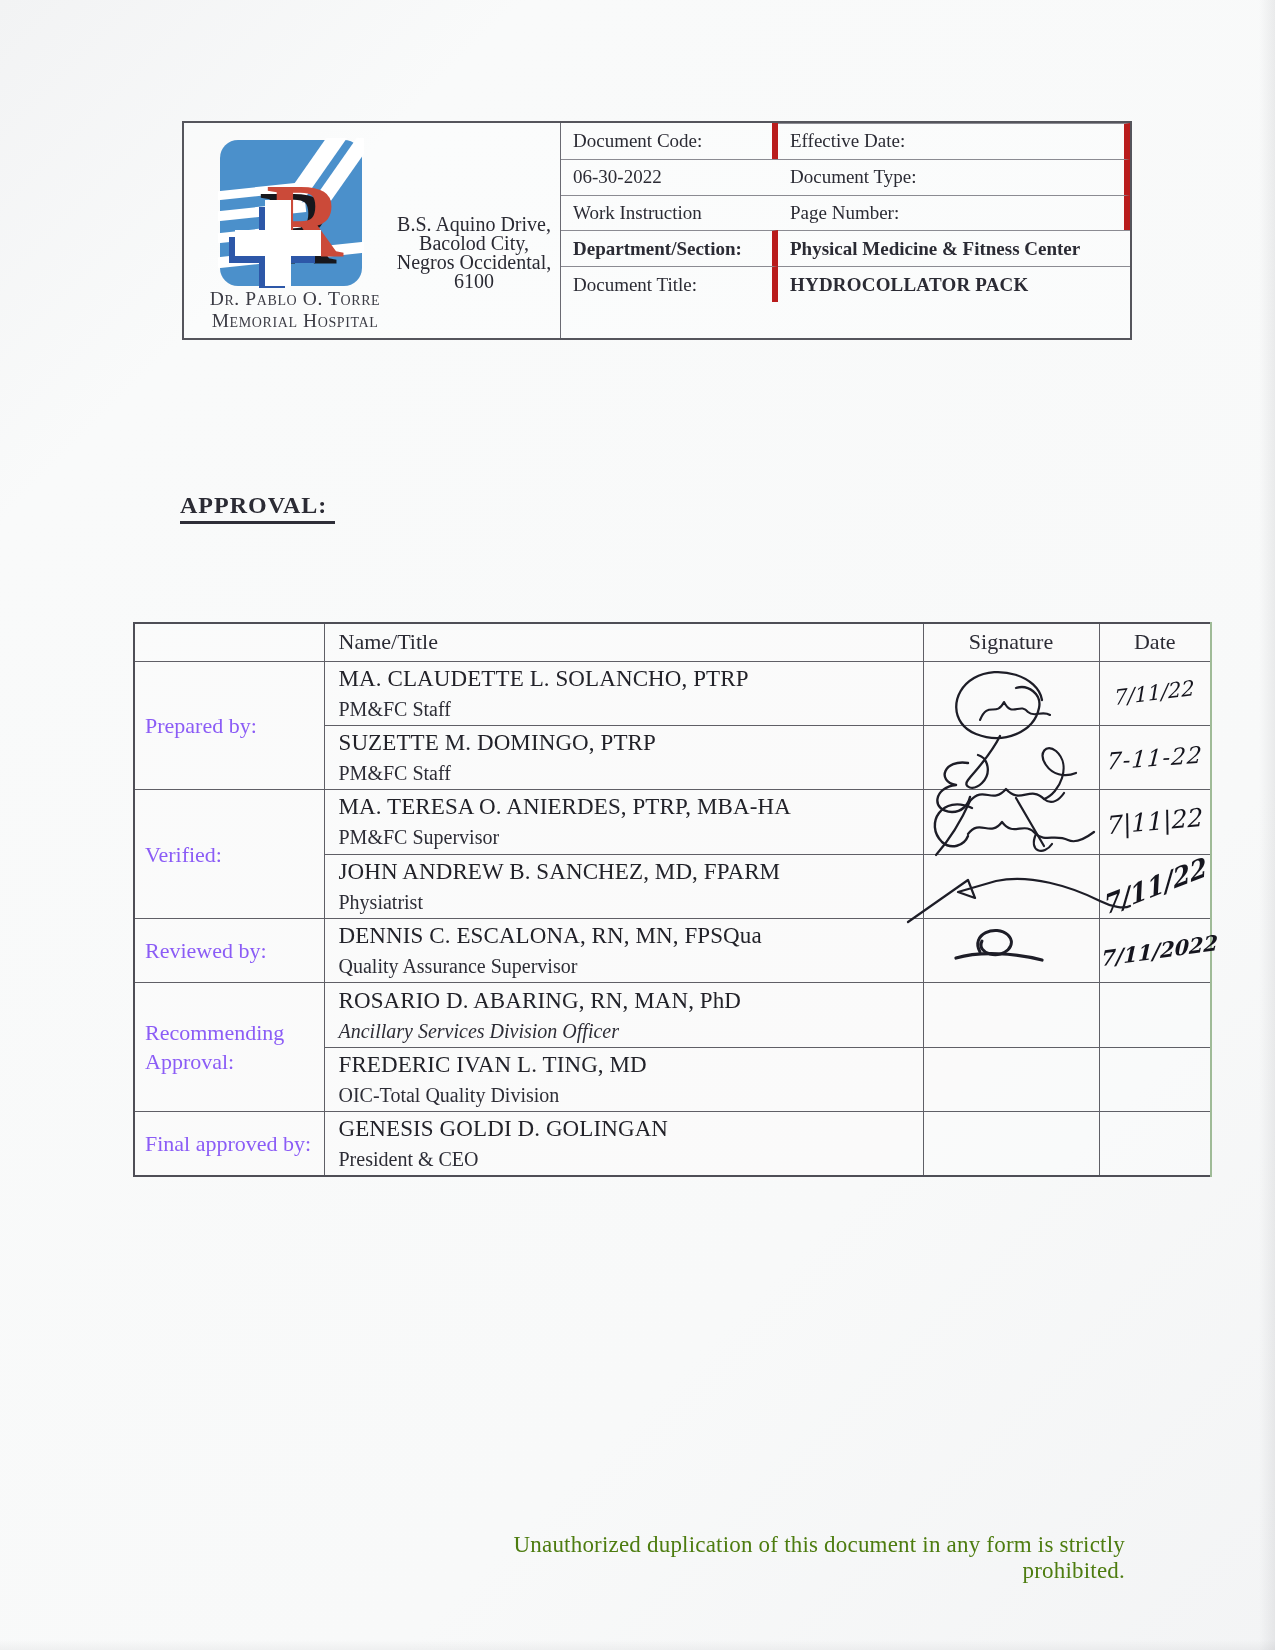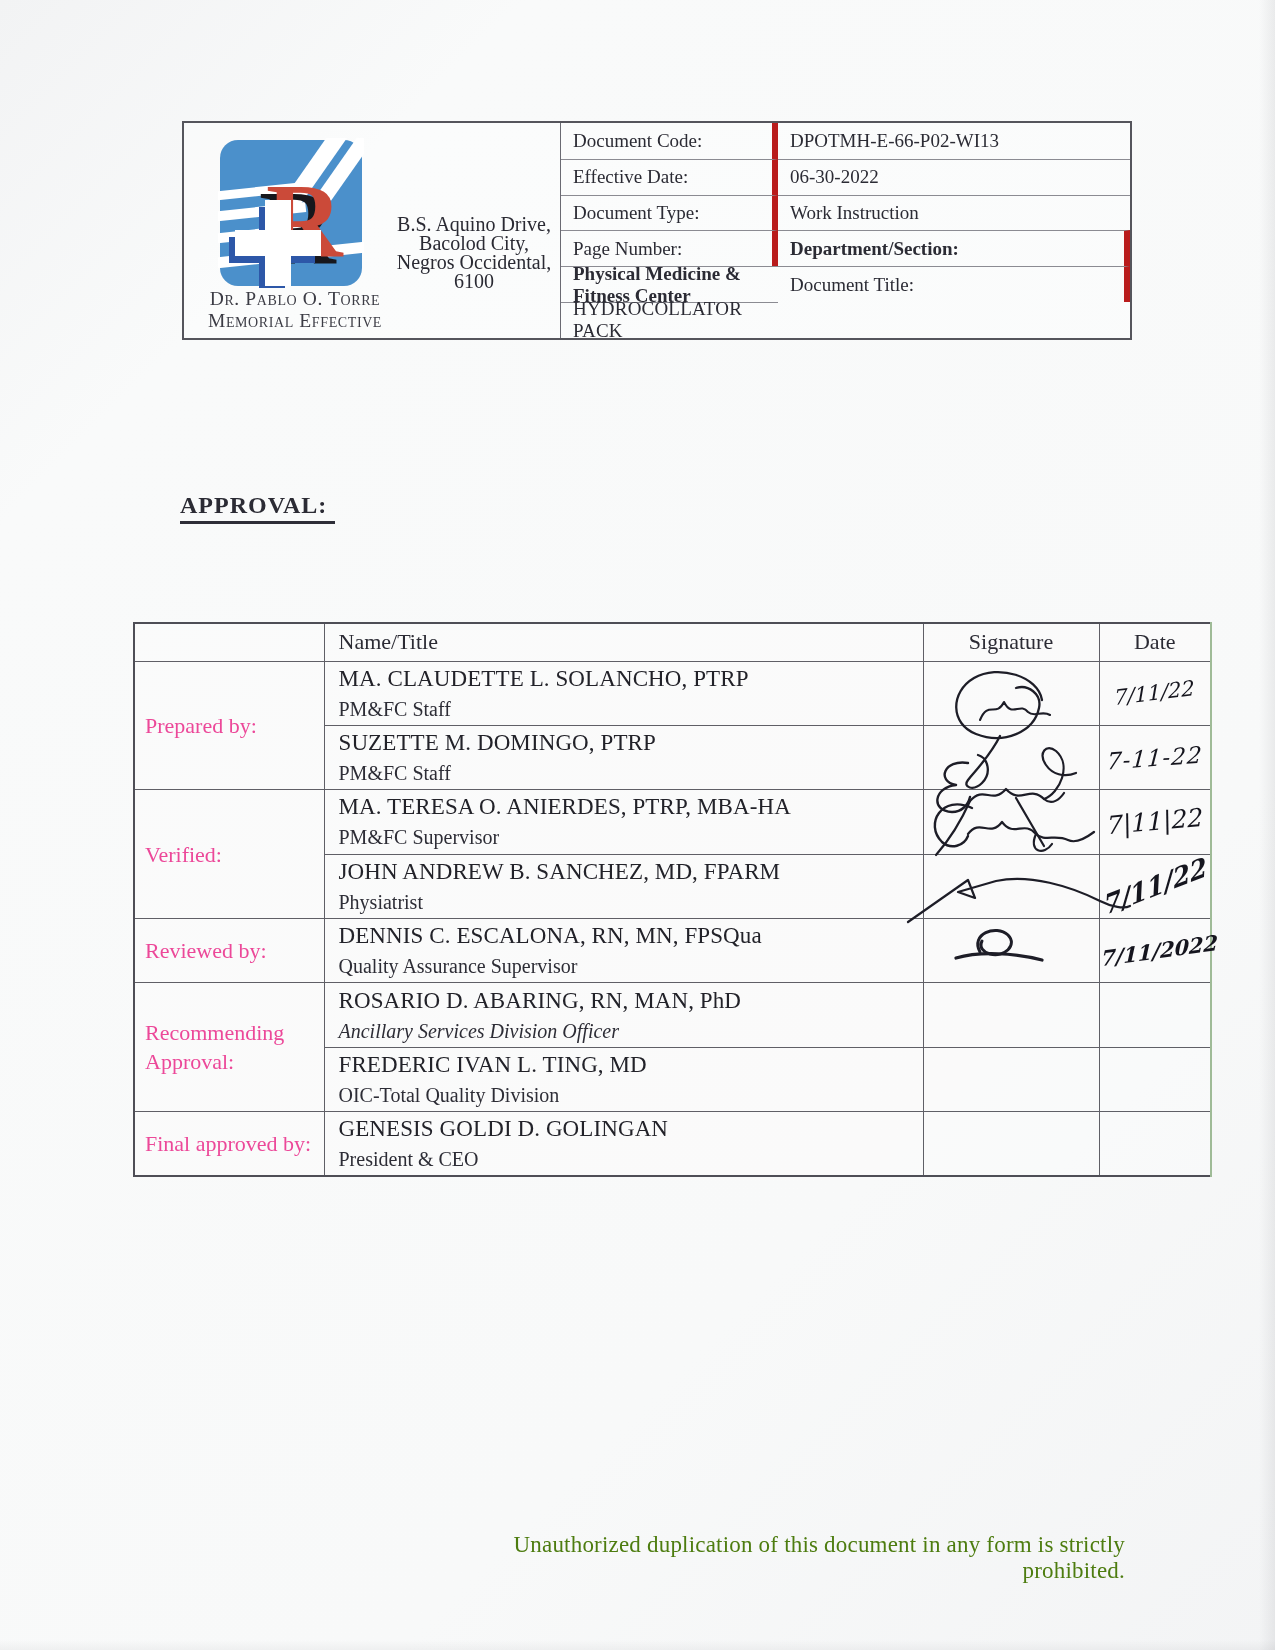--- a/index.html
+++ b/index.html
@@ -35,21 +35,21 @@
     flex:1;display:grid;grid-template-columns:217px 1fr;grid-auto-rows:35.8px;
     border-left:1.5px solid #6a6a72;box-sizing:border-box;
   }
   .meta-grid .cell{
     padding-left:12px;display:flex;align-items:center;font-size:19px;
     border-top:1px solid #8b8b92;box-sizing:border-box;color:#2b2b34;
   }
   .meta-grid .cell.first{border-top:none;}
   .meta-grid .cell.lab{border-right:6px solid #b91c1c;}
   .meta-grid .cell.w600{font-weight:600;font-family:Liberation Serif, serif;}
-  .meta-grid .cell.bold{font-weight:400;letter-spacing:0.2px;}
+  .meta-grid .cell.bold{font-weight:700;letter-spacing:0.2px;}
 
   
   .approval-heading{
     position:absolute;left:180px;top:492px;font-size:24px;font-weight:700;
     letter-spacing:1px;color:#2b2b34;
   }
   .approval-heading span{border-bottom:3px solid #2e2e38;padding:0 8px 3px 0;}
 
   
   table.approval{
@@ -58,21 +58,21 @@
     border:2px solid #4e4e56;background:rgba(255,255,255,0.25);
   }
   table.approval td{
     border:1px solid #5f5f66;box-sizing:border-box;vertical-align:middle;
     overflow:visible;
   }
   table.approval td:last-child{border-right:2px solid #9fbb97;}
   tr.hdr td{height:38px;font-size:22px;color:#2b2b34;}
   tr.data td{height:64.4px;}
   .col-role{width:190px;}.col-name{width:599px;}.col-sig{width:176px;}.col-date{width:112px;}
-  td.role{font-size:22px;padding-left:10px;line-height:29px;color:#ec4899;}
+  td.role{font-size:22px;padding-left:10px;line-height:29px;color:#8b5cf6;}
   td.namecell{padding-left:14px;}
   td.namecell .nm{font-size:23px;font-weight:400;line-height:32px;color:#222229;letter-spacing:0.1px;}
   td.namecell .ti{font-size:20px;line-height:29px;color:#2d2d36;}
   td.namecell .ti.it{font-style:italic;}
   td.hname{padding-left:14px;}
   td.c{text-align:center;}
   td.datecell{text-align:center;}
 
   .hand{
     display:inline-block;font-style:italic;color:#15151e;
@@ -117,32 +117,31 @@
       <text x="48" y="118" font-size="106" font-weight="bold" font-family="'Liberation Serif',serif" fill="#cb4a39">R</text>
       <g fill="#2d57a8">
         <rect x="41" y="69" width="26" height="86"></rect>
         <rect x="11" y="99" width="86" height="26"></rect>
       </g>
       <rect x="47" y="62" width="26" height="86" fill="#ffffff"></rect>
       <rect x="17" y="92" width="86" height="26" fill="#ffffff"></rect>
     </svg>
     <div class="hospital-name">
       <div>Dr. Pablo O. Torre</div>
-      <div>Memorial Effective</div>
+      <div>Memorial Hospital</div>
     </div>
     <div class="hospital-address">
       <div>B.S. Aquino Drive,</div>
       <div>Bacolod City,</div>
       <div>Negros Occidental,</div>
       <div>6100</div>
     </div>
   </div>
   <div class="meta-grid">
     <div class="cell lab first">Document Code:</div>
-    <div class="cell first">DPOTMH-E-66-P02-WI13</div>
     <div class="cell lab">Effective Date:</div>
     <div class="cell">06-30-2022</div>
     <div class="cell lab">Document Type:</div>
     <div class="cell">Work Instruction</div>
     <div class="cell lab">Page Number:</div>
     <div class="cell lab w600">Department/Section:</div>
     <div class="cell w600">Physical Medicine &amp; Fitness Center</div>
     <div class="cell lab">Document Title:</div>
     <div class="cell bold">HYDROCOLLATOR PACK</div>
   </div>

